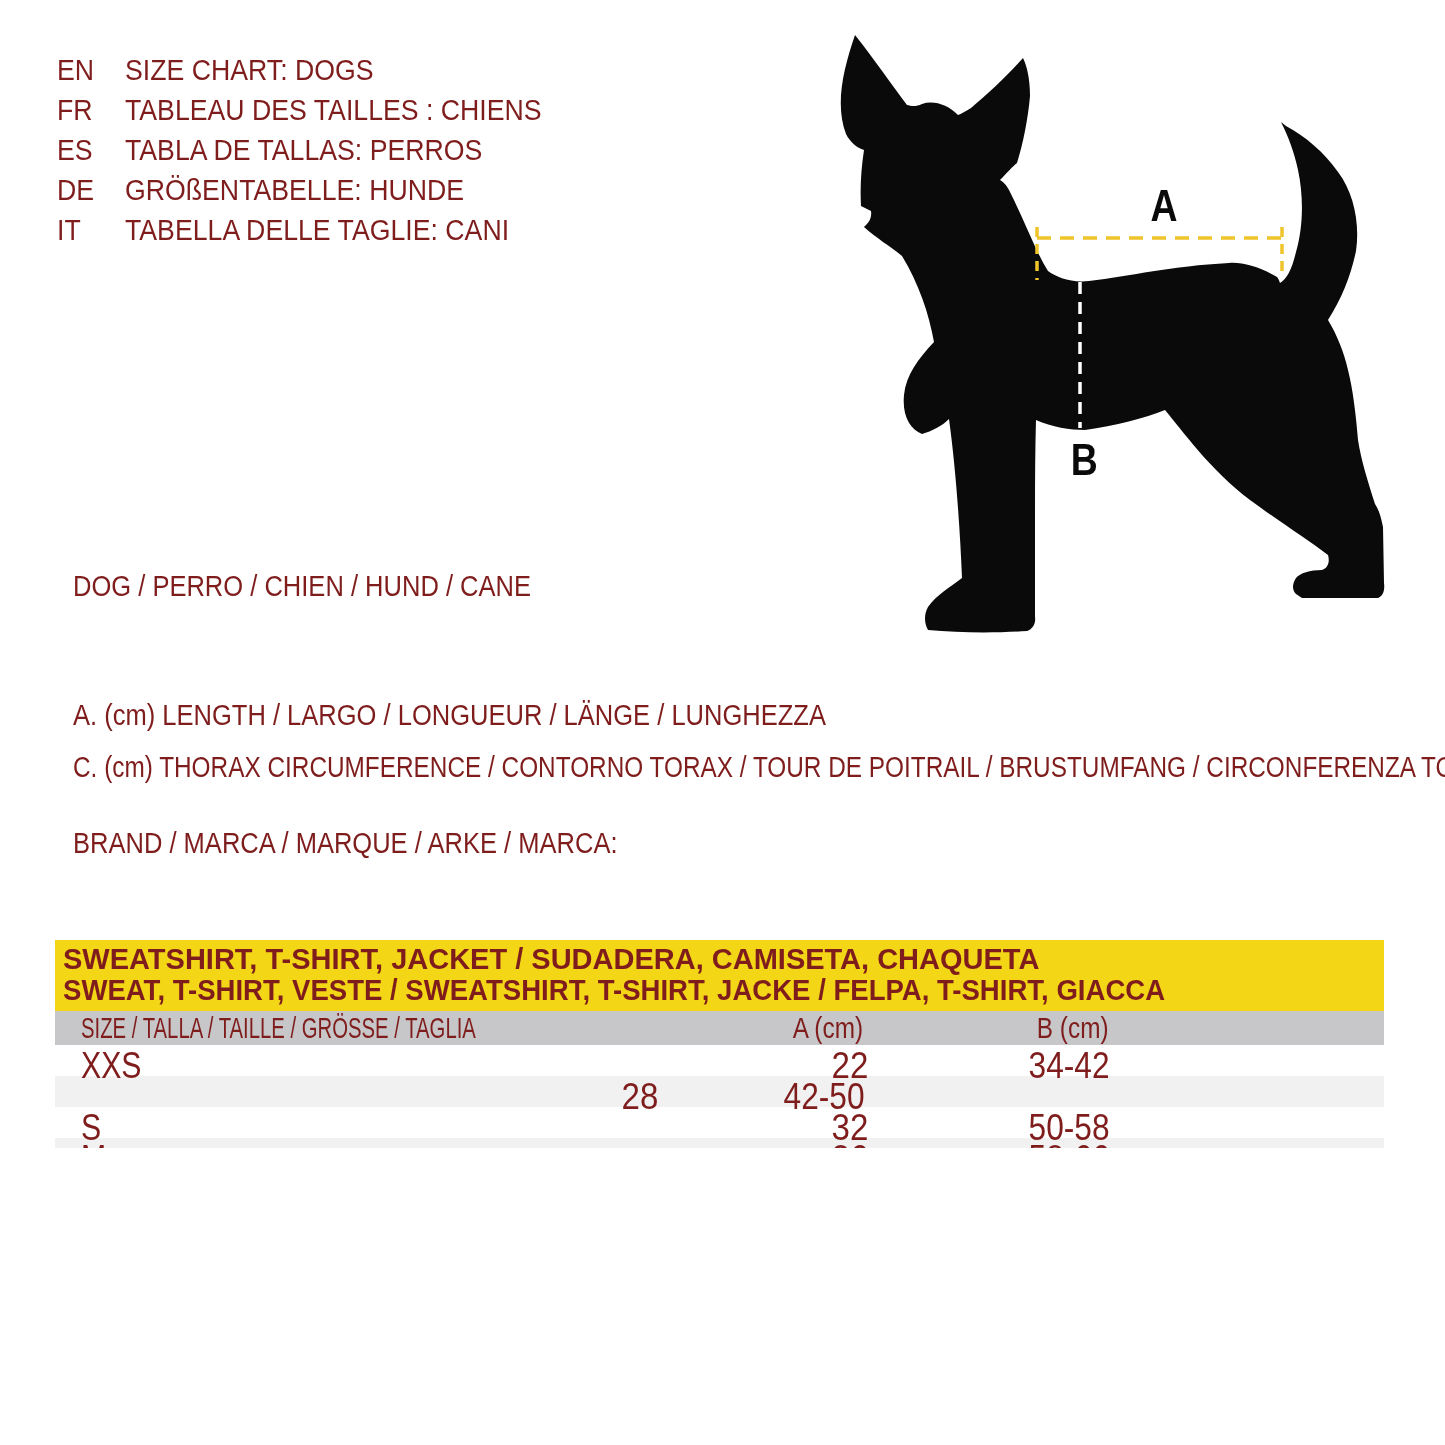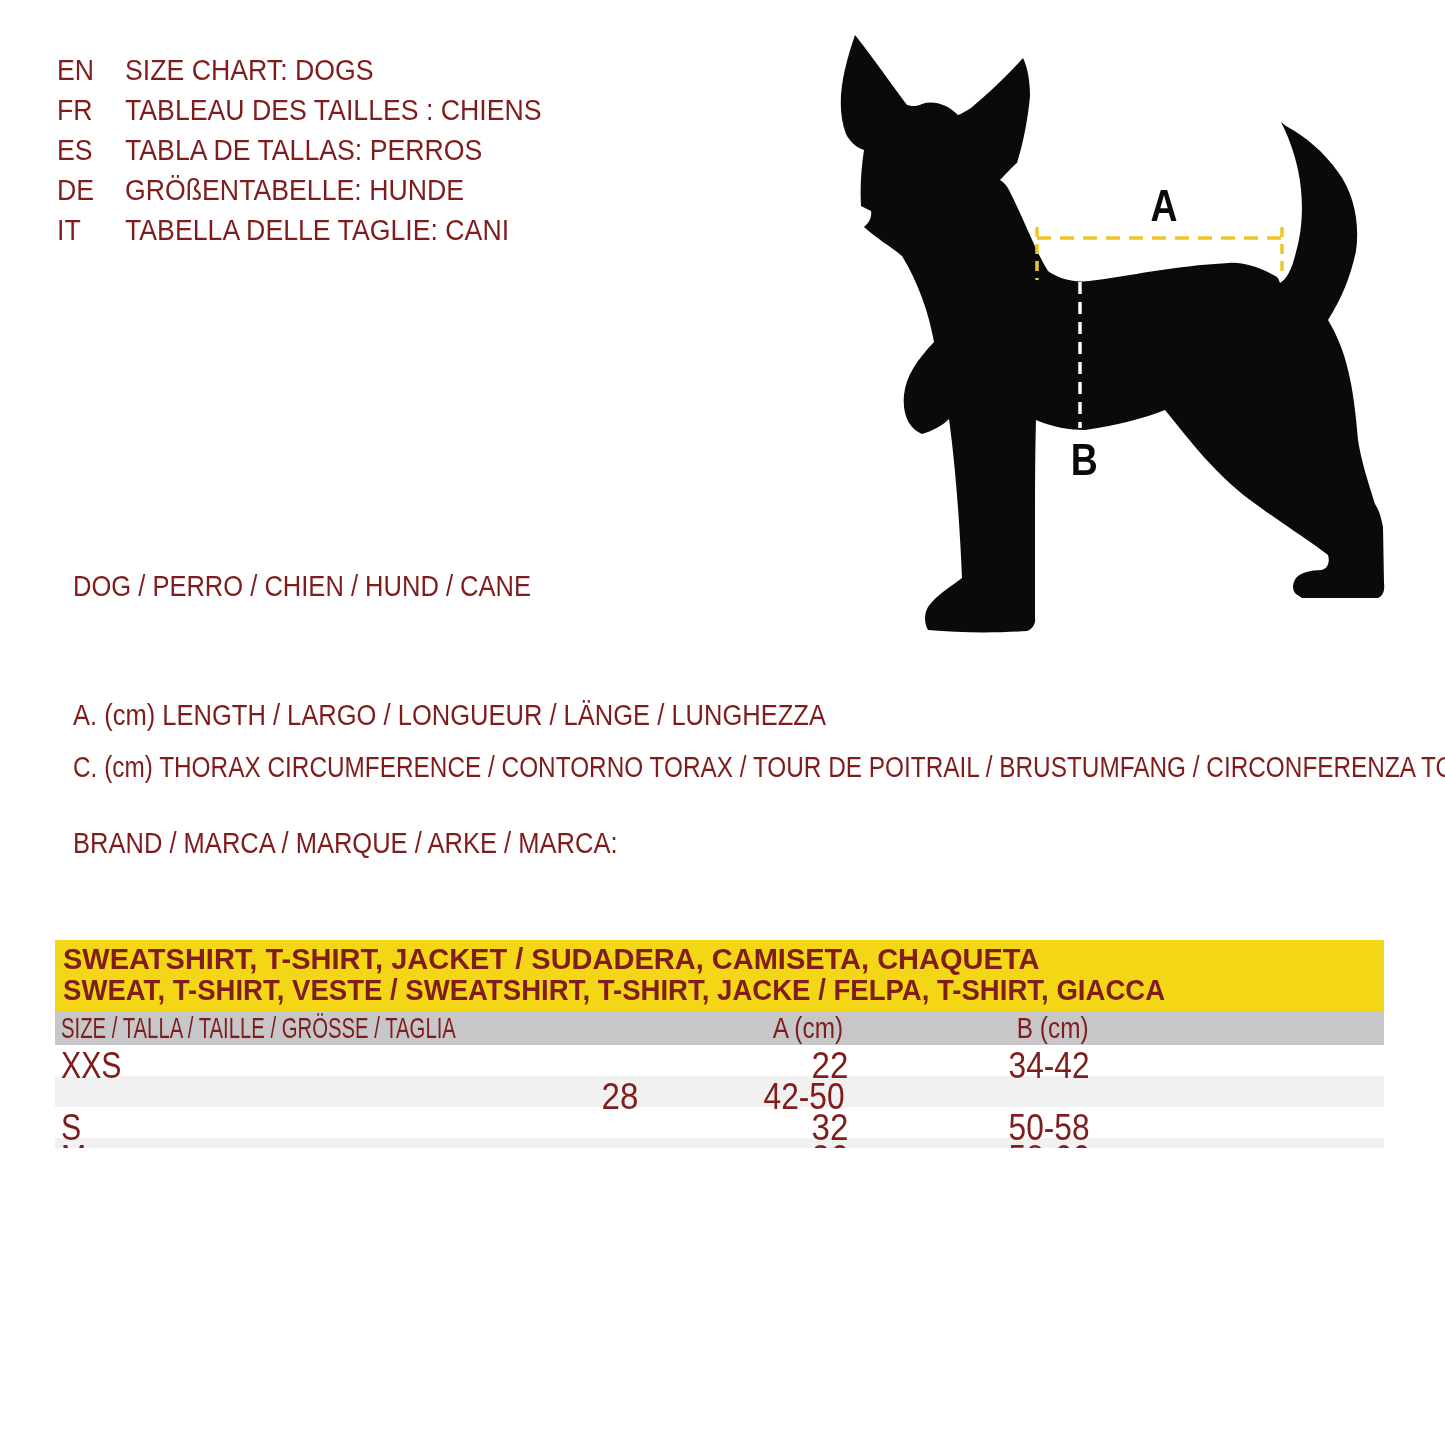--- a/index.html
+++ b/index.html
@@ -32,21 +32,21 @@
   .caption-line{position:absolute;left:73px;font-size:29px;line-height:29px;font-weight:500;}
   .cap-dog{top:572px;}
   .cap-a{top:701px;text-decoration:underline;}
   .cap-c{top:753px;}
   .cap-brand{top:829px;}
 
   
   .size-table{position:absolute;left:55px;top:934px;width:1329px;margin-top:6px;}
   .band{background:var(--band,#f3d616);padding:4px 0 5px 8px;}
   .band-line{font-size:29px;line-height:31px;font-weight:bold;}
-  .trow{display:grid;grid-template-columns:585px 210px 245px 1fr;align-items:center;}
+  .trow{display:grid;grid-template-columns:585px 210px 245px 1fr;align-items:center;padding-left:20px;}
   .thead{background:var(--hdrbg,#c7c7c9);height:34px;font-size:29px;}
   .tbody-row{height:31px;font-size:36px;text-decoration:underline;}
   .tbody-row:nth-child(even){background:var(--stripe,#f1f1f2);}
   .cell-size{padding-left:6px;text-align:left;}
   .cell-a,.cell-b{text-align:right;}
 </style>
 </head>
 <body>
 
 <div class="canvas" style="--band: #f3d616; --hdrbg: #c7c7c9; --stripe: #f1f1f2; --silhouette: #0a0a0a; --dash-yellow: #efc52b; --dash-white: #ffffff;">

